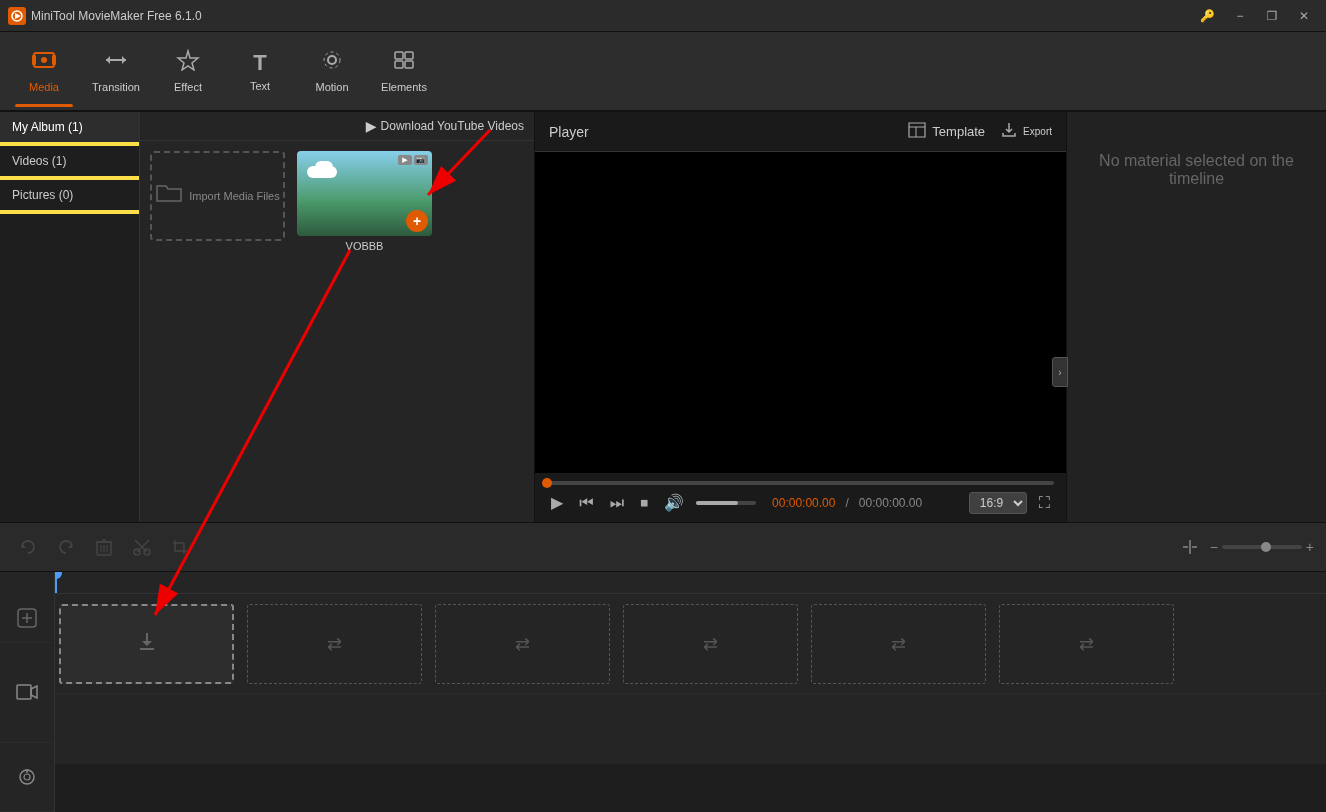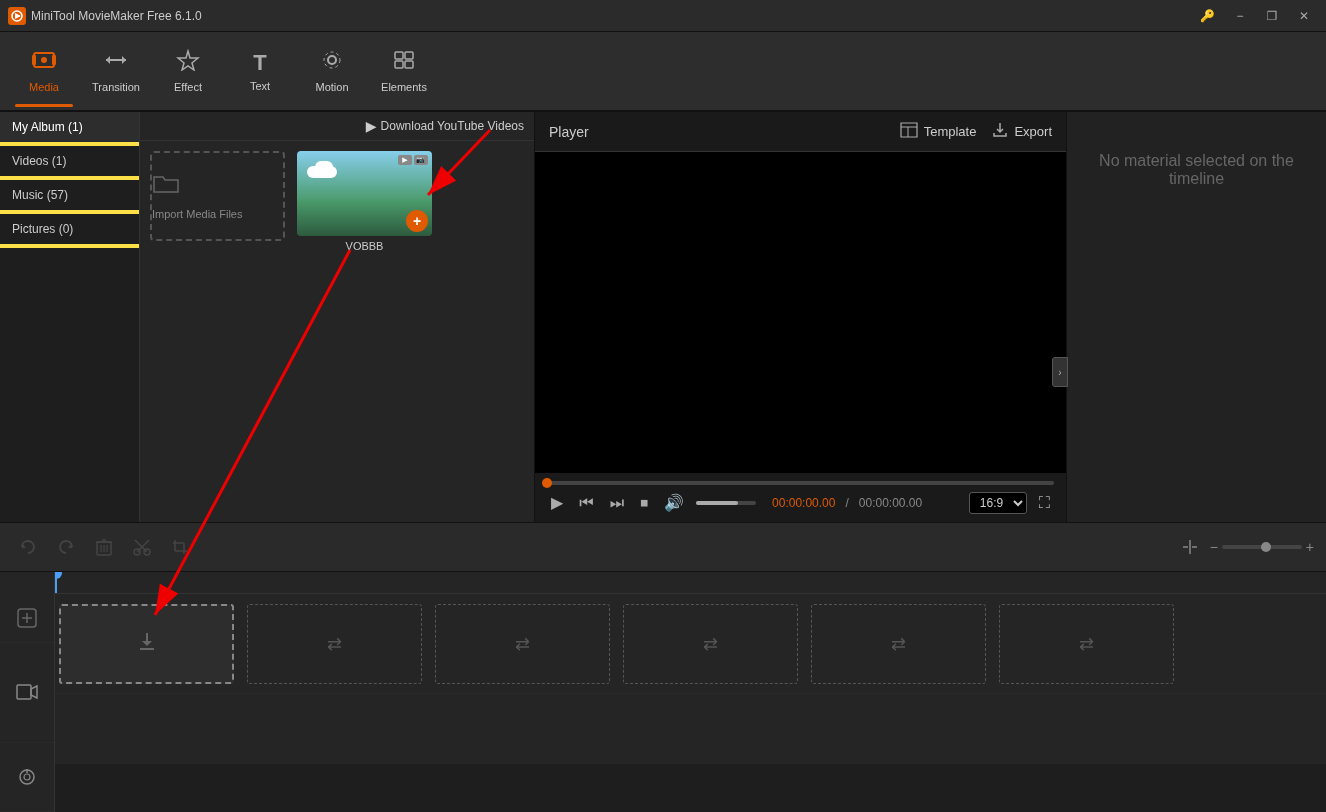--- a/index.html
+++ b/index.html
@@ -171,21 +171,22 @@
       padding: 10px;
       gap: 12px;
       align-content: flex-start;
     }
     .media-import-box {
       width: 135px;
       height: 90px;
       border: 2px dashed #555;
       border-radius: 4px;
       display: flex;
-      flex-direction: column;
+      flex-direction: row;
+      align-items: center;
       justify-content: center;
       gap: 6px;
       cursor: pointer;
       color: #888;
     }
     .media-import-label {
       font-size: 11px;
       color: #888;
     }
     .media-item {
@@ -293,21 +294,21 @@
       font-size: 13px;
       background: transparent;
       border: none;
     }
     #export-btn {
       display: flex;
       align-items: center;
       gap: 6px;
       cursor: pointer;
       color: #ccc;
-      font-size: 13px;
+      font-size: 10px;
       background: transparent;
       border: none;
     }
 
     #player-screen {
       flex: 1;
       background: #000;
       margin: 0;
       position: relative;
     }
@@ -386,21 +387,21 @@
       border-radius: 2px;
       position: relative;
     }
     #volume-fill {
       width: 70%;
       height: 100%;
       background: #aaa;
       border-radius: 2px;
     }
     #aspect-select {
-      background: #000000;
+      background: #404040;
       border: 1px solid #555;
       color: #ccc;
       font-size: 12px;
       padding: 2px 6px;
       border-radius: 3px;
       cursor: pointer;
     }
 
     
     #right-panel {
@@ -676,21 +677,20 @@
 <div id="content-area">
 
   <div id="middle-row">
 
     <div id="left-panel">
       <div style="display:flex; flex:1; overflow:hidden;">
 
         <div id="album-section">
           <div class="album-item active">My Album (1)</div>
           <div class="album-item">Videos (1)</div>
-          <div class="album-item">Music (57)</div>
           <div class="album-item">Pictures (0)</div>
         </div>
 
         <div id="media-content">
           <div id="media-top-bar">
             <button id="download-yt-btn">
               <span style="font-size:14px;">▶</span>
               <span>Download YouTube Videos</span>
             </button>
           </div>

